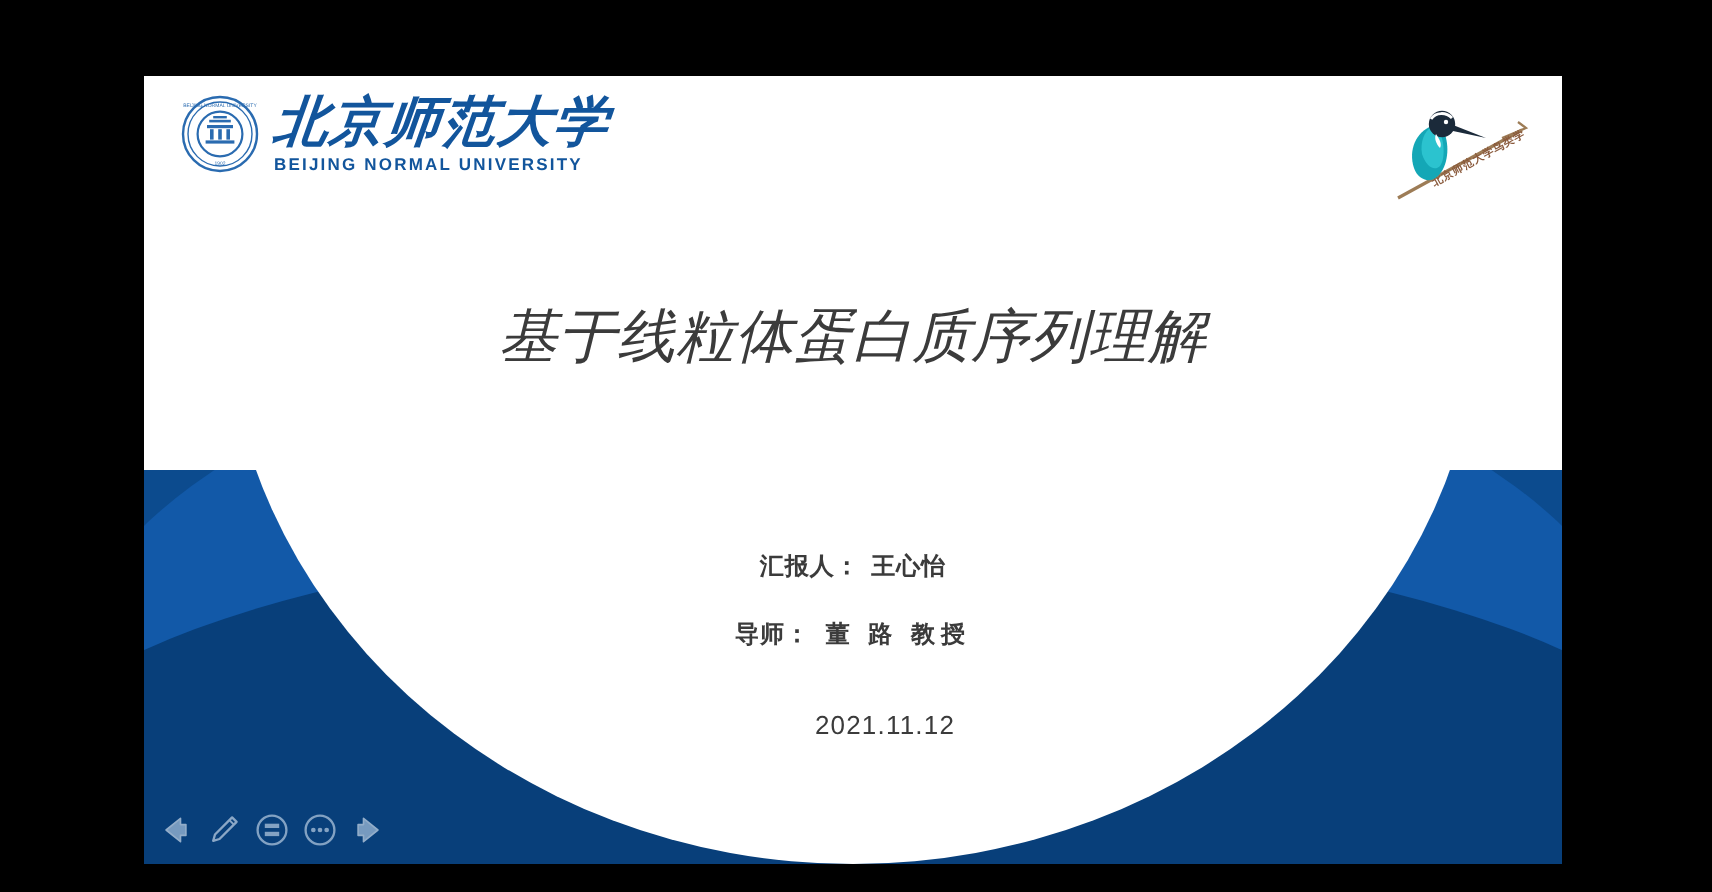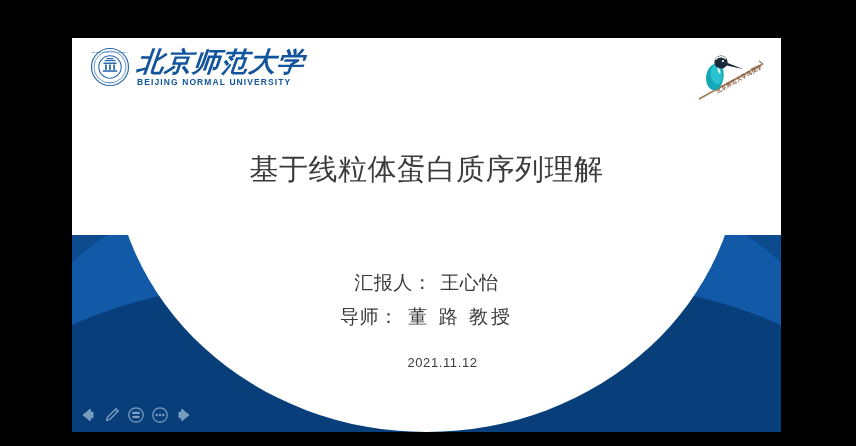--- a/index.html
+++ b/index.html
@@ -154,35 +154,36 @@
     top: 110px;
     width: 100%;
     text-align: center;
     color: #3b3b3b;
     font-size: 29px;
     line-height: 43px;
     font-weight: normal;
     letter-spacing: 0.5px;
     white-space: nowrap;
   }
-  .slide-title .line { display: block; }
+  .slide-title .line { display: block; font-style: italic; }
 
   .credits {
     position: absolute;
     left: 0;
     top: 228px;
     width: 100%;
     text-align: center;
     color: #3b3b3b;
   }
   .credit-row {
-    font-size: 19px;
+    font-size: 12px;
     line-height: 34px;
     letter-spacing: 0.5px;
     white-space: nowrap;
+    font-weight: bold;
   }
   .credit-row .lbl { display: inline-block; }
   .credit-row .val { display: inline-block; }
   .credit-presenter .val { margin-left: 2px; }
   .credit-advisor .lbl { margin-right: 4px; }
   .credit-advisor .val { letter-spacing: 3px; }
 
   .slide-date {
     position: absolute;
     left: 16px;

